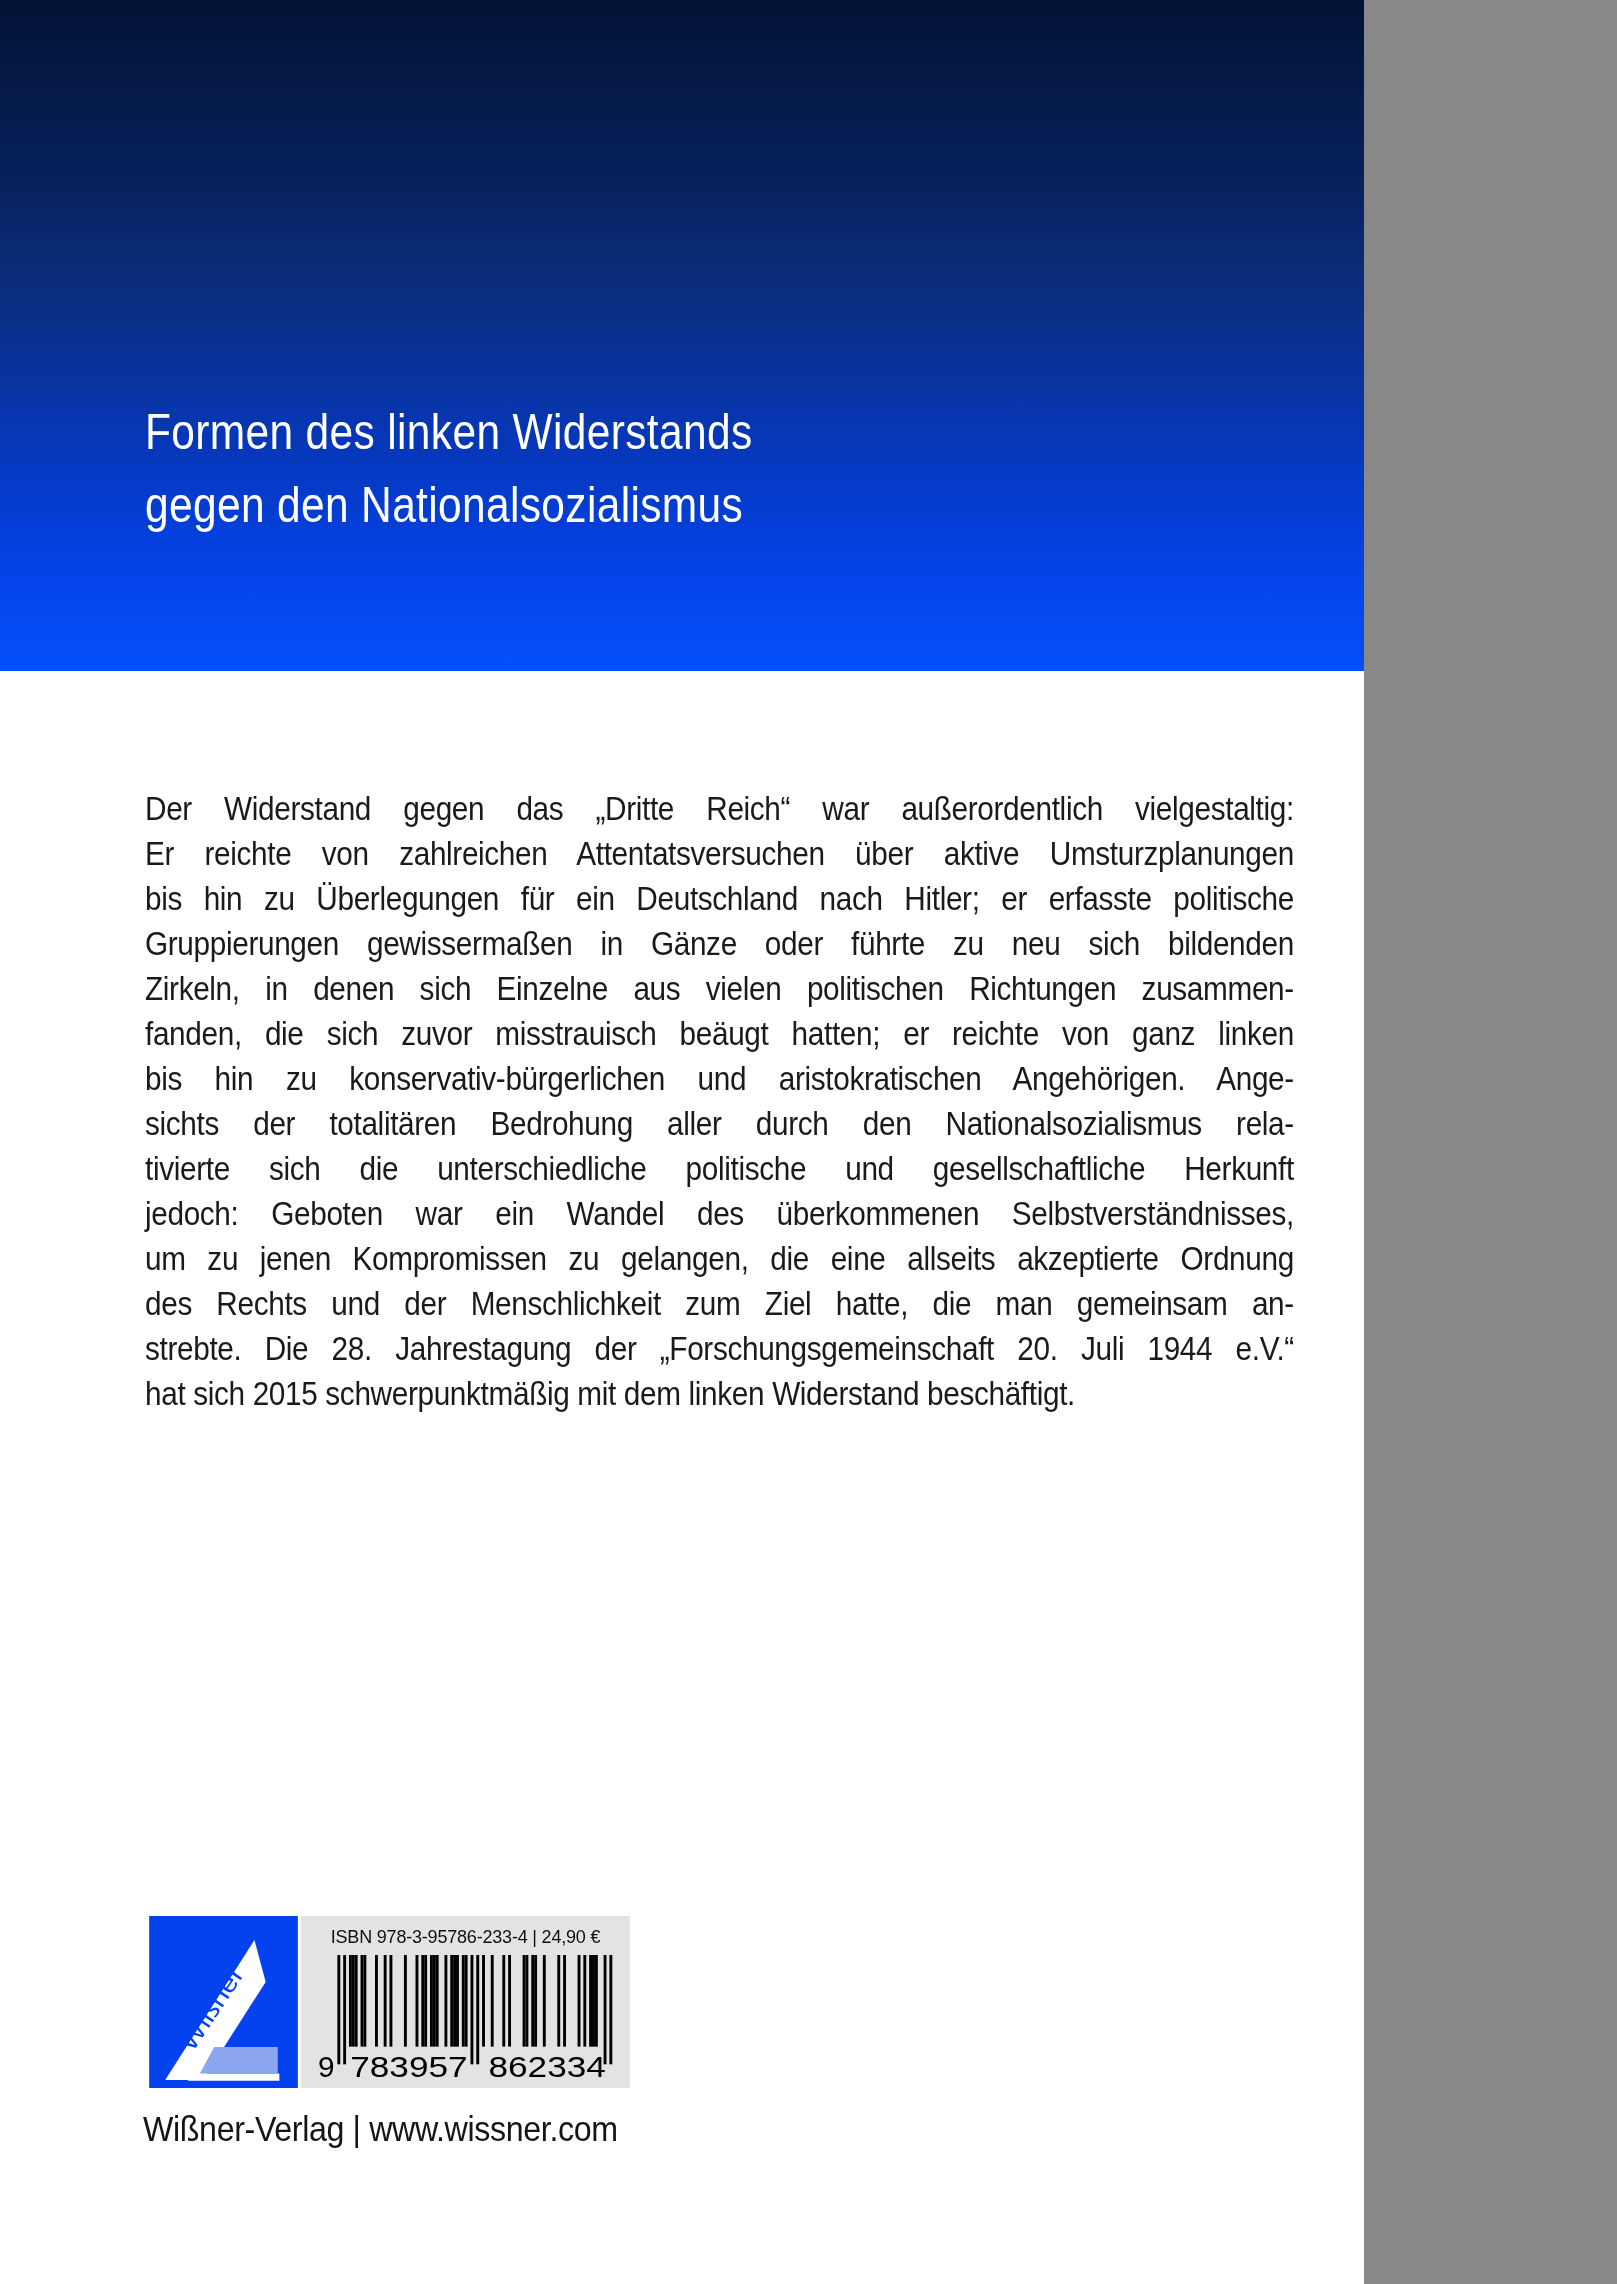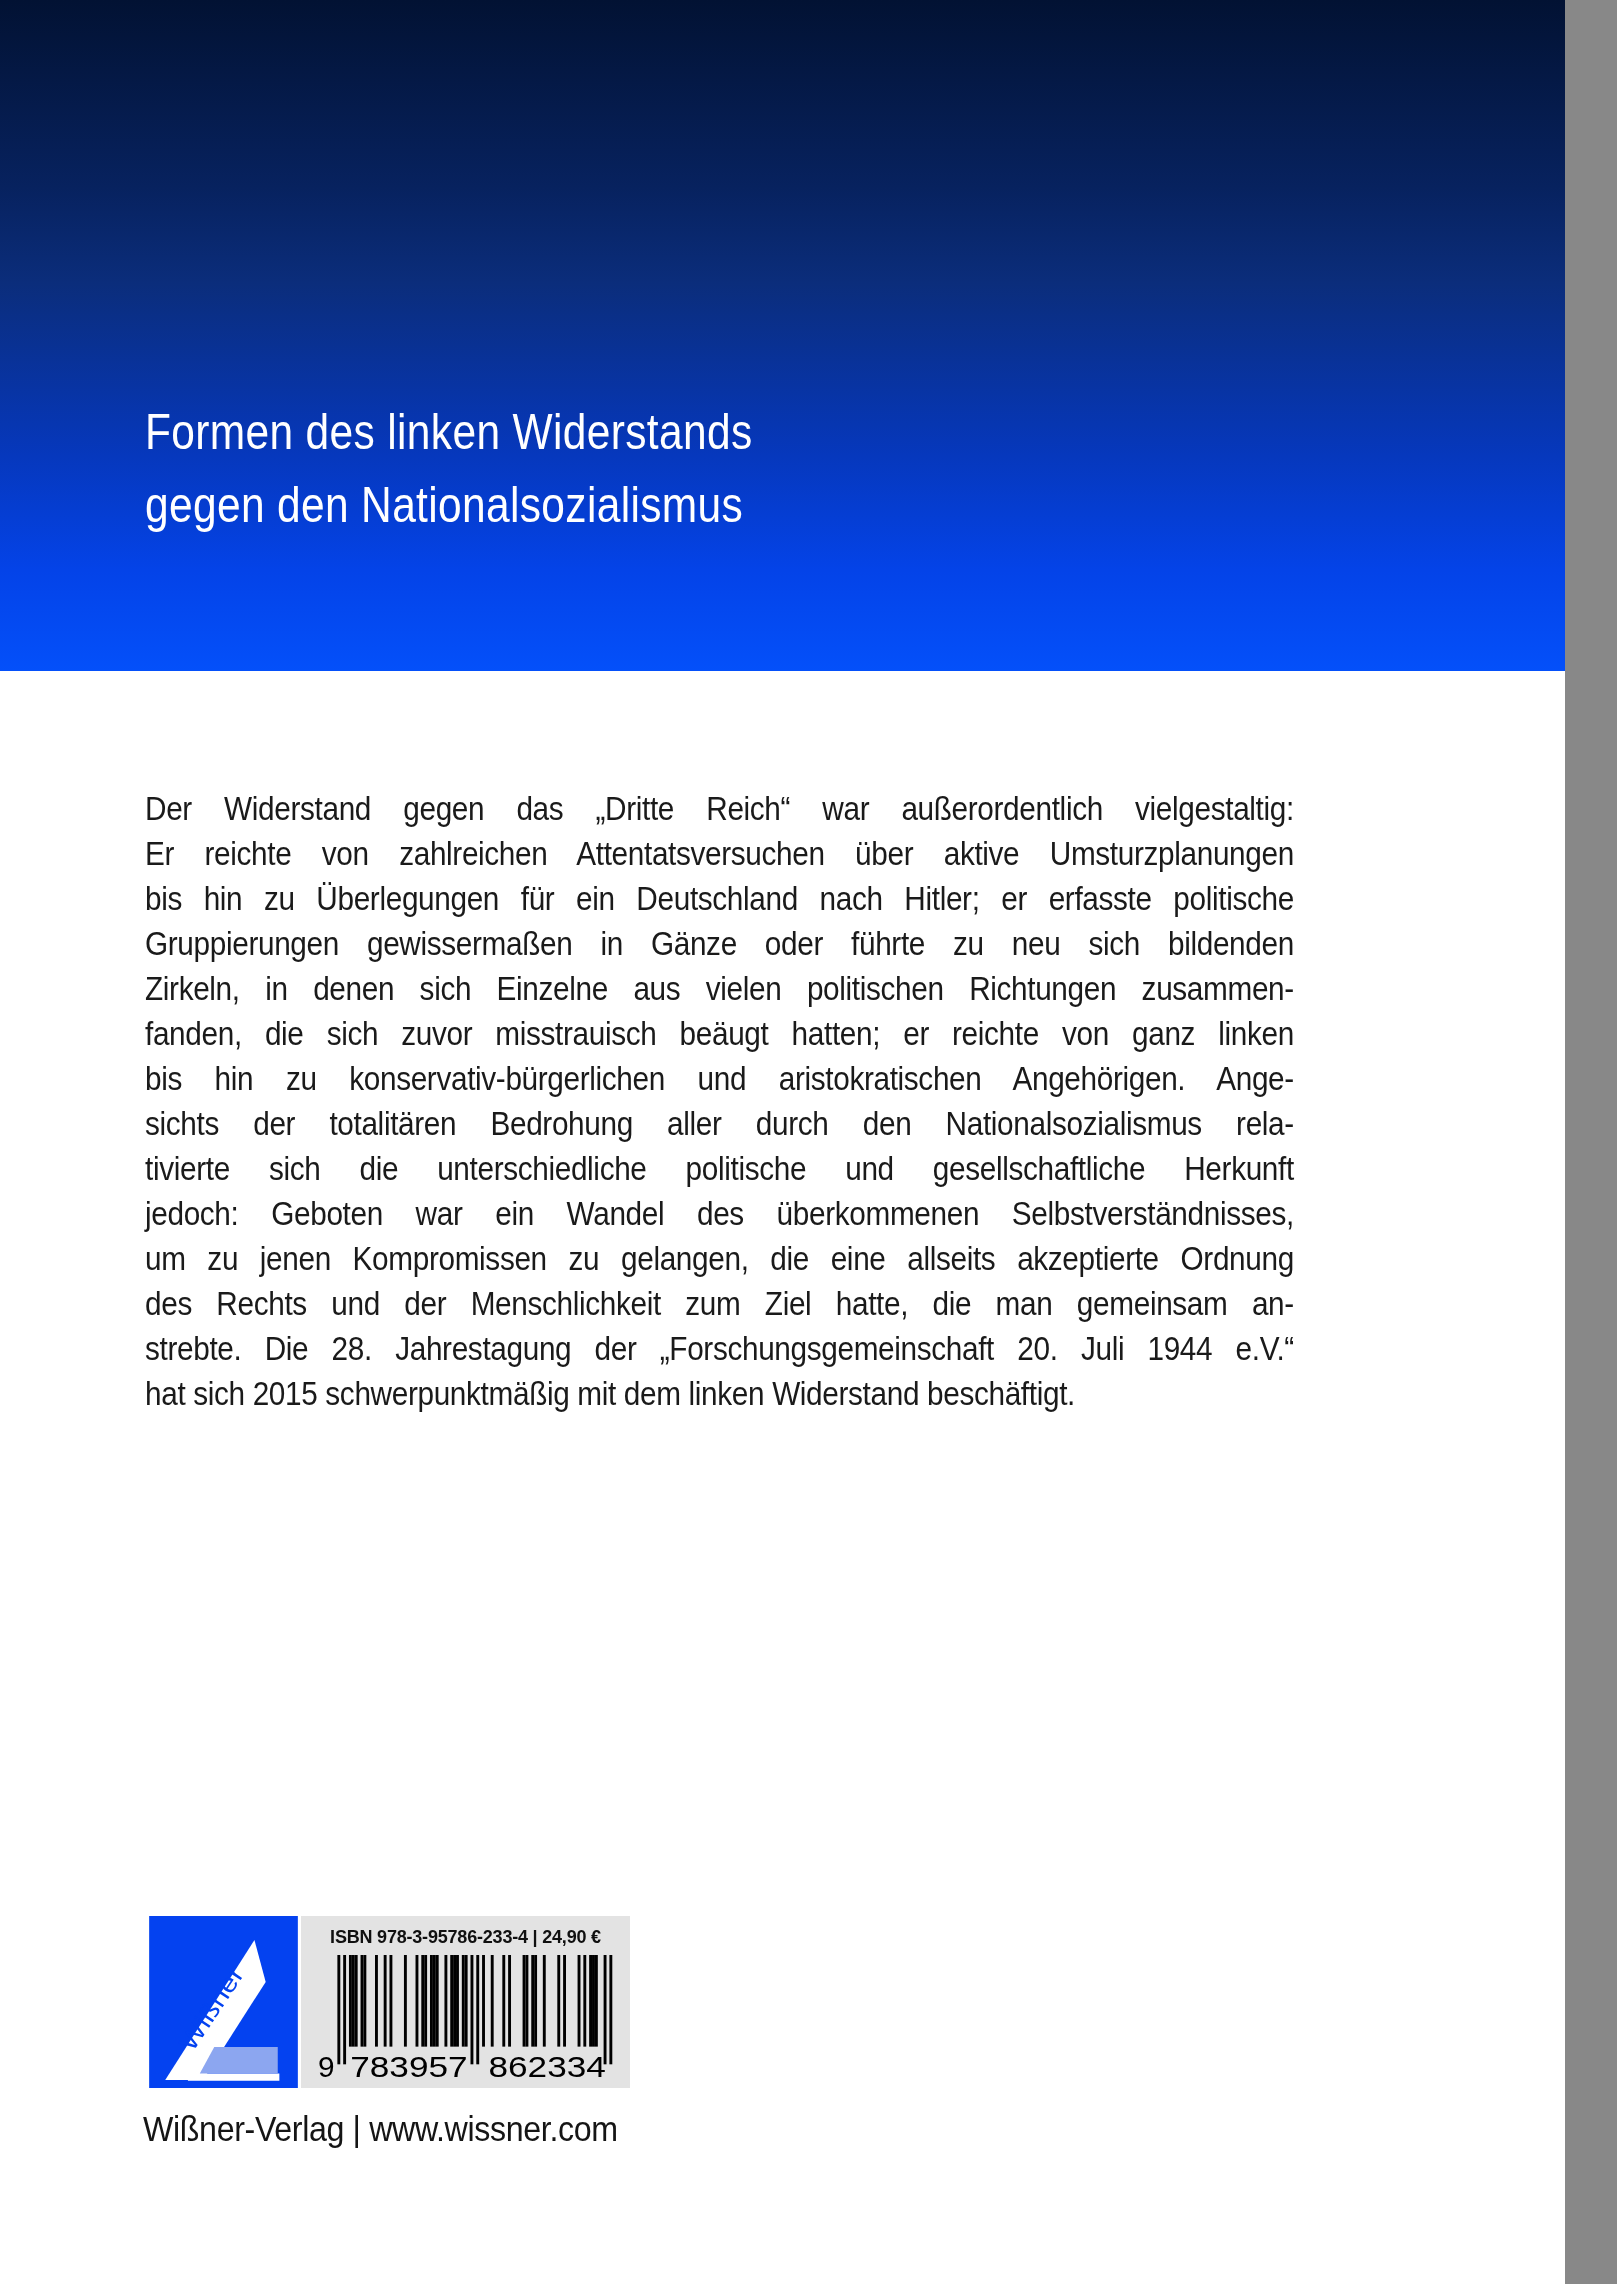--- a/index.html
+++ b/index.html
@@ -1,17 +1,17 @@
 <!DOCTYPE html>
 <html style="font-size:13px"><head>
 <meta charset="utf-8">
 <style>
   html,body{margin:0;padding:0;background:#888;}
   .page{
-    position:relative;width:1565px;height:2284px;background:#ffffff;
+    position:relative;width:1364px;height:2284px;background:#ffffff;
     font-family:"Liberation Sans",sans-serif;overflow:hidden;
   }
   
   .hero{
     position:absolute;left:0;top:0;width:1618px;height:671px;
     background:linear-gradient(to bottom,#021233 0%,#07225f 28%,#0b2d7b 42%,#0638bd 68%,#0443e8 85%,#0450fa 100%);
   }
   .title{
     position:absolute;left:145px;top:396px;
     color:#ffffff;font-weight:300;font-size:50px;line-height:73px;
@@ -28,21 +28,21 @@
   .blurb-line:last-child{text-align-last:left;}
   
   .logo-box{position:absolute;left:149px;top:1916px;width:149px;height:172px;}
   .isbn-panel{
     position:absolute;left:301px;top:1916px;width:329px;height:172px;
     background:#e3e3e3;
   }
   .isbn-label{
     margin-top:11.3px;text-align:center;
     color:#101010;font-size:18px;letter-spacing:-0.2px;white-space:nowrap;
-    font-weight:700;
+    font-weight:400;
   }
   .barcode-wrap{margin:6.4px auto 0 auto;width:300px;height:127px;}
   .publisher-line{
     position:absolute;left:143px;top:2109px;
     color:#151515;font-size:35px;letter-spacing:-0.4px;white-space:nowrap;
     transform:scaleX(0.92);transform-origin:left top;
   }
 </style>
 </head>
 <body>

